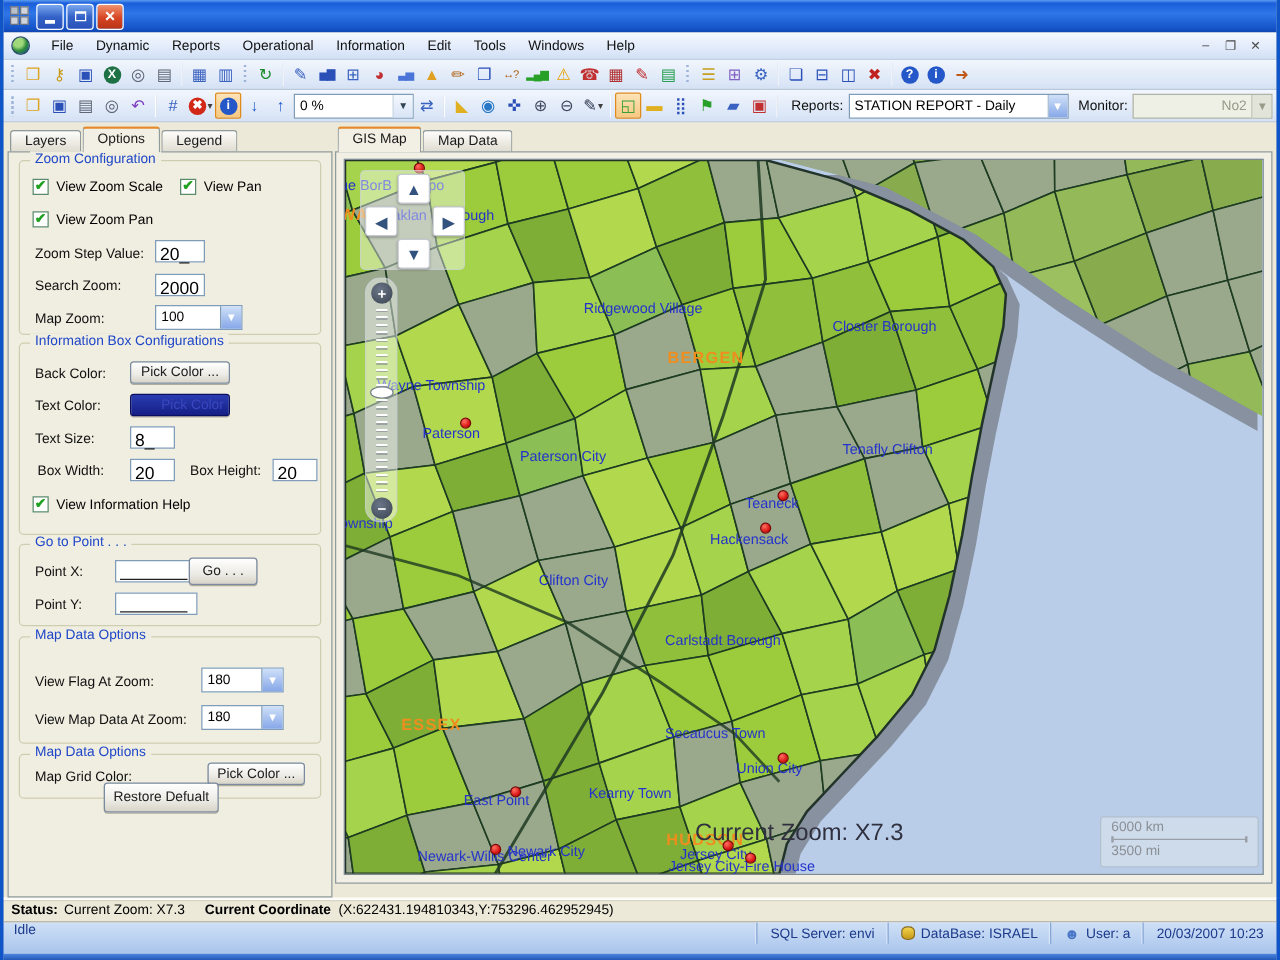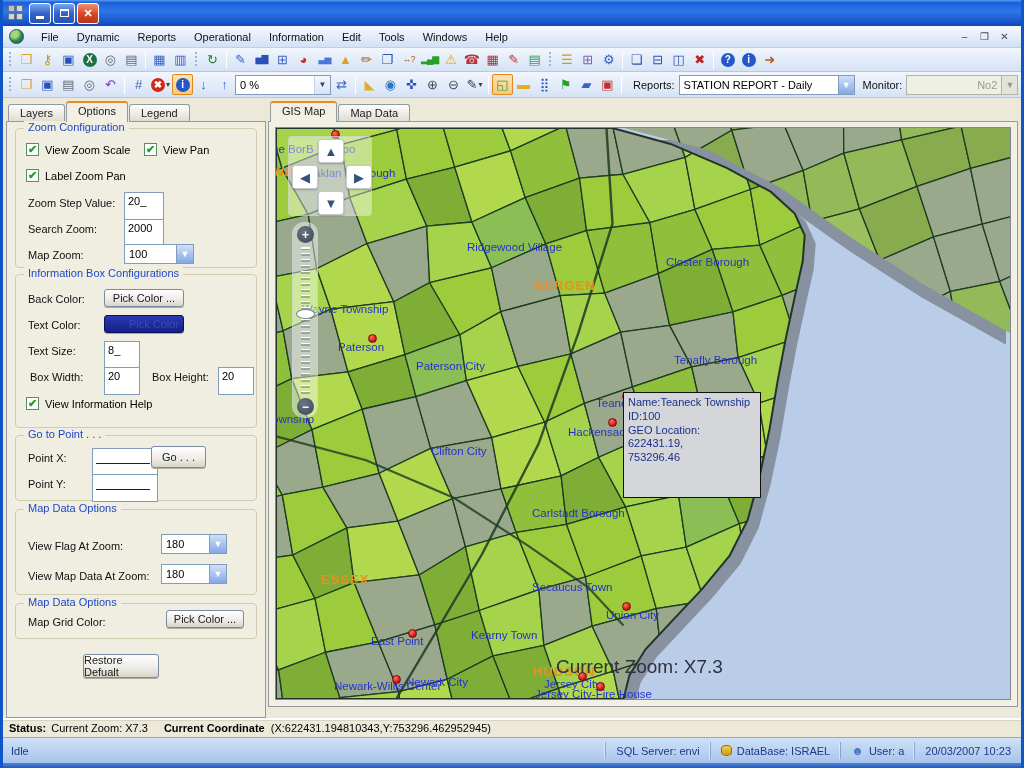--- a/index.html
+++ b/index.html
@@ -52,21 +52,21 @@
   .tabstrip { height:21px; display:flex; align-items:flex-end; padding-left:2px; flex-shrink:0; }
   .tab { font-size:11px; padding:2px 11px 3px; border:1px solid #919b9c; border-bottom:none; border-radius:3px 3px 0 0; background:linear-gradient(180deg,#fdfdfb,#dedbce); color:#1a1a1a; margin-right:1px; position:relative; top:1px; height:18px; cursor:pointer; }
   .tab.active { background:#f2f0e4; border-top:2px solid #e68b2c; height:21px; top:1px; z-index:2; font-weight:normal; }
 
   
   .sidebar { width:263px; padding:2px 0 0 3px; display:flex; flex-direction:column; }
   .side-page { flex:1; border:1px solid #919b9c; background:#f0eee1; position:relative; }
   .gb { position:absolute; left:8px; right:8px; border:1px solid #cfcdb0; border-radius:4px; }
   .gb-title { position:absolute; top:-8px; left:8px; background:#f0eee1; padding:0 4px; font-size:11px; color:#1f47c8; }
   .fl { position:absolute; font-size:11px; color:#101010; white-space:nowrap; }
-  .inp { position:absolute; background:#fff; border:1px solid #7f9db9; font-size:11px; padding:2px 3px; height:28px; }
+  .inp { position:absolute; background:#fff; border:1px solid #7f9db9; font-size:14px; padding:2px 3px; height:18px; }
   .inp.caret-after::after { content:"_"; }
   .blankline { display:inline-block; width:54px; border-bottom:1px solid #202020; height:12px; margin-top:1px; }
   .cb { position:absolute; display:flex; align-items:center; gap:6px; font-size:11px; }
   .cb .box { width:13px; height:13px; background:#fff; border:1px solid #5a8a6a; display:flex; align-items:center; justify-content:center; color:#21a121; font-size:11px; font-weight:bold; line-height:1; }
   .xbtn { position:absolute; height:18px; border:1px solid #7a8aa0; border-radius:3px; background:linear-gradient(180deg,#ffffff,#ecebe5 60%,#d8d4c8); font-size:11px; color:#202020; display:flex; align-items:center; justify-content:center; cursor:pointer; box-shadow:0 1px 0 #b0ac9c; }
   .xbtn.navy { background:linear-gradient(180deg,#2a3cb0,#151f86); color:#3848c0; border-color:#0a1060;padding-left:20px; }
   .combo { position:absolute; height:20px; background:#fff; border:1px solid #7f9db9; display:flex; }
   .combo .val { flex:1; font-size:11px; padding:3px 4px; }
   .combo .arr { width:17px; background:linear-gradient(180deg,#cfe0f8,#86a7e8); border-left:1px solid #7f9db9; color:#fff; font-size:9px; display:flex; align-items:center; justify-content:center; }
 
@@ -89,21 +89,21 @@
 
   .info-box { position:absolute; left:347px; top:264px; width:138px; height:106px; background:#d4d6d9; border:1px solid #101010; padding:3px 4px; font-size:11px; color:#1b2f8e; line-height:1.25; }
   .scale-box { position:absolute; right:3px; bottom:5px; width:127px; height:41px; background:rgba(214,224,236,.72); border:1px solid rgba(170,180,195,.7); border-radius:3px; padding:2px 8px; color:#8a8f96; font-size:11px; }
   .scale-line { height:5px; border-left:2px solid #9aa0a8; border-right:2px solid #9aa0a8; position:relative; margin:1px 0; }
   .scale-line::after { content:""; position:absolute; left:0; right:0; top:2px; border-top:1px solid #9aa0a8; }
   .cur-zoom { position:absolute; left:280px; top:528px; font-size:19px; color:#30303e; }
 
   
   .statusbar { height:20px; background:#ece9d8; border-top:1px solid #fff; box-shadow:inset 0 1px 0 #ffffff,inset 0 2px 0 #d8d4c4; display:flex; align-items:center; font-size:11px; padding:0 6px; flex-shrink:0; border-bottom:1px solid #aca899; }
   .statusbar b { font-weight:bold; }
-  .footer { height:25px; background:linear-gradient(180deg,#cfe0f6,#a8c4ec); display:flex; align-items:center; font-size:11px; color:#1b3a8c; flex-shrink:0; }
+  .footer { height:25px; background:linear-gradient(180deg,#cfe0f6,#a8c4ec); display:flex; font-size:11px; color:#1b3a8c; flex-shrink:0; }
   .foot-sec { padding:0 10px; display:flex; align-items:center; gap:5px; height:17px; border-left:1px solid #86a6d4; box-shadow:-1px 0 0 #d8e6f8; white-space:nowrap; }
   .foot-idle { flex:1; padding-left:8px; }
   .db-ico { width:11px; height:11px; background:linear-gradient(180deg,#f2d44a,#c89a18); border:1px solid #8a6a10; border-radius:45%/35%; }
   .usr-ico { color:#4a76c8; font-size:12px; line-height:1; }
   .bottom-strip { height:5px; background:linear-gradient(180deg,#4a86dd,#2458b8); flex-shrink:0; }
 </style>
 </head>
 <body>
 
 <div class="window">
@@ -364,21 +364,21 @@
           <div class="cb" style="left:10px;top:14px">
               <span class="box">✔</span>
               <span>View Zoom Scale</span>
             </div>
           <div class="cb" style="left:128px;top:14px">
               <span class="box">✔</span>
               <span>View Pan</span>
             </div>
           <div class="cb" style="left:10px;top:40px">
               <span class="box">✔</span>
-              <span>Label Zoom Pan</span>
+              <span>View Zoom Pan</span>
             </div>
           <span class="fl" style="left:12px;top:68px">Zoom Step Value:</span>
           <div class="inp caret-after" style="left:108px;top:63px;width:40px"><span>20</span></div>
           <span class="fl" style="left:12px;top:94px">Search Zoom:</span>
           <div class="inp" style="left:108px;top:90px;width:40px"><span>2000</span></div>
           <span class="fl" style="left:12px;top:120px">Map Zoom:</span>
           <div class="combo" style="left:108px;top:115px;width:70px">
               <span class="val">100</span>
               <span class="arr">▼</span>
             </div>
@@ -432,21 +432,21 @@
         </div>
 
         <div class="gb" style="top:481px;height:36px">
           <div class="gb-title">Map Data Options</div>
           <span class="fl" style="left:12px;top:12px">Map Grid Color:</span>
           <div class="xbtn" style="left:150px;top:6px;width:78px">
               <span>Pick Color ...</span>
             </div>
         </div>
 
-        <div class="xbtn" style="left:76px;top:532px;width:76px;height:24px">
+        <div class="xbtn" style="left:76px;top:504px;width:92px;height:24px">
             <span>Restore Defualt</span>
           </div>
       </div>
     </div>
 
     <div class="map-wrap">
       <div class="tabstrip">
         <div class="tab active">GIS Map</div>
         <div class="tab">Map Data</div>
       </div>
@@ -1160,28 +1160,28 @@
               <span class="map-label county" style="left: -4px; top: 36px;">WA</span>
               <span class="map-label" style="left: 38px; top: 39px;">aklan</span>
               <span class="map-label" style="left: 90px; top: 39px;">rough</span>
               <span class="map-label" style="left: 191px; top: 113px;">Ridgewood Village</span>
               <span class="map-label" style="left: 390px; top: 128px;">Closter Borough</span>
               <span class="map-label county" style="left: 258px; top: 150px;">BERGEN</span>
               <span class="map-label" style="left: 26px; top: 175px;">Wayne Township</span>
               <span class="map-label" style="left: 62px; top: 213px;">Paterson</span>
               <span class="map-label" style="left: 140px; top: 232px;">Paterson City</span>
               <span class="map-label" style="left: -4px; top: 285px;">ownship</span>
-              <span class="map-label" style="left: 155px; top: 317px;">Clifton City</span>
-              <span class="map-label" style="left: 398px; top: 226px;">Tenafly Borough</span>
+              <span class="map-label" style="left: 155px; top: 331px;">Clifton City</span>
+              <span class="map-label" style="left: 398px; top: 226px;">Tenafly Clifton</span>
               <span class="map-label" style="left: 320px; top: 269px;">Teaneck</span>
               <span class="map-label" style="left: 292px; top: 298px;">Hackensack</span>
               <span class="map-label" style="left: 256px; top: 379px;">Carlstadt Borough</span>
               <span class="map-label county" style="left: 45px; top: 444px;">ESSEX</span>
               <span class="map-label" style="left: 256px; top: 453px;">Secaucus Town</span>
-              <span class="map-label" style="left: 330px; top: 481px;">Union City</span>
+              <span class="map-label" style="left: 313px; top: 481px;">Union City</span>
               <span class="map-label" style="left: 95px; top: 507px;">East Point</span>
               <span class="map-label" style="left: 195px; top: 501px;">Kearny Town</span>
               <span class="map-label" style="left: 58px; top: 552px;">Newark-Willis Center</span>
               <span class="map-label" style="left: 130px; top: 548px;">Newark City</span>
               <span class="map-label county" style="left: 257px; top: 536px;">HUDSON</span>
               <span class="map-label" style="left: 268px; top: 550px;">Jersey City</span>
               <span class="map-label" style="left: 259px; top: 560px;">Jersey City-Fire House</span>
               <span class="station-dot" style="left: 55px; top: 2px;"></span>
               <span class="station-dot" style="left: 92px; top: 206px;"></span>
               <span class="station-dot" style="left: 346px; top: 264px;"></span>
@@ -1200,27 +1200,26 @@
             <div class="pan-btn" style="left:29px;top:54px">▼</div>
           </div>
 
           <div class="zoom-slider">
             <div class="zs-btn" style="top:3px">+</div>
             <div class="zs-track"></div>
             <div class="zs-thumb"></div>
             <div class="zs-btn" style="top:175px">−</div>
           </div>
 
-          <div class="info-box">
-            <div>Name:Teaneck Township</div>
-            <div>ID:100</div>
-            <div>GEO Location: 622431.19,</div>
-            <div>753296.46</div>
+
+          <div class="scale-box">
+            <div>6000 km</div>
+            <div class="scale-line"></div>
+            <div>3500 mi</div>
           </div>
-
 
           <div class="cur-zoom">Current Zoom: X7.3</div>
         </div>
       </div>
     </div>
   </div>
 
   <div class="statusbar">
     <b>Status:</b>
     <span style="margin-left:5px">Current Zoom: X7.3</span>

